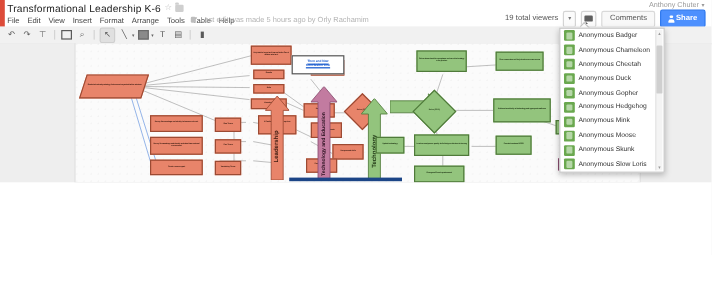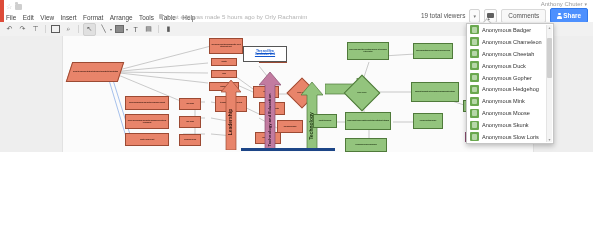--- a/index.html
+++ b/index.html
@@ -113,20 +113,21 @@
 </style>
 </head>
 <body>
 
 <div class="app">
 
   <div class="header">
     <div class="redstrip"></div>
 
     <div class="title-row">
+      <span class="doc-title">Transformational Leadership K-6</span>
       <span class="star-icon">☆</span>
       <span class="folder-icon"></span>
     </div>
 
     <div class="menu-row">
       <span class="menu-item">File</span>
       <span class="menu-item">Edit</span>
       <span class="menu-item">View</span>
       <span class="menu-item">Insert</span>
       <span class="menu-item">Format</span>

